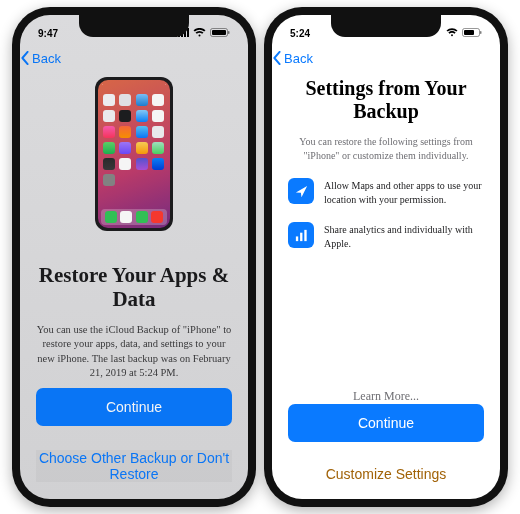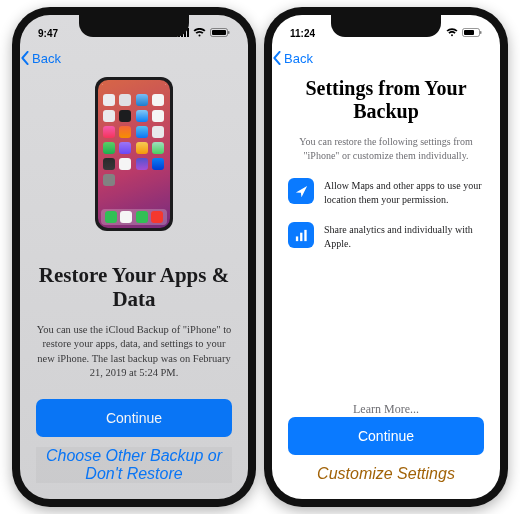--- a/index.html
+++ b/index.html
@@ -126,23 +126,23 @@
     color:#fff;
     border:none;
     border-radius:7px;
     font-size:14px;
     font-weight:500;
     padding: 11px 0;
     cursor:pointer;
   }
   .secondary {
     width:100%; text-align:center;
-    color:#0a7aff; font-size:16px;
-    margin-top:10px; cursor:pointer;
-    background:none; border:none;font-style:italic;
+    color:#0a7aff; font-size:14px;
+    margin-top:24px; cursor:pointer;
+    background:none; border:none;
   }
   .dim .secondary { background: rgba(0,0,0,0.03); }
   .light .secondary { color:#a16207; }
   .light .learn { color:#6e6e73; font-size:12px; text-align:center; margin-bottom:0; cursor:pointer; }
 
   .dim-overlay {
     position:absolute; inset:0;
     background: rgba(0,0,0,0.04);
     pointer-events:none;
     border-radius:30px;
@@ -264,21 +264,21 @@
 
     <div class="dim-overlay"></div>
   </div>
 </div>
 
 <div class="phone">
   <div class="screen light">
     <div class="notch"></div>
 
     <div class="status-bar">
-      <span>11:24</span>
+      <span>5:24</span>
       <span class="sb-right">
         <span class="wifi-ind">
           <svg width="12" height="9" viewBox="0 0 13 9">
               <path d="M6.5 8.5 A1 1 0 1 0 6.5 6.5 A1 1 0 1 0 6.5 8.5 M2.5 4.5 A6 6 0 0 1 10.5 4.5 L9.2 5.8 A4.2 4.2 0 0 0 3.8 5.8 Z M0.5 2.2 A9 9 0 0 1 12.5 2.2 L11.2 3.5 A7.2 7.2 0 0 0 1.8 3.5 Z" fill="#000"></path>
             </svg>
         </span>
         <span>
           <svg width="20" height="9" viewBox="0 0 20 9">
               <rect x="0.5" y="0.5" width="17" height="8" rx="2" fill="none" stroke="#000" stroke-opacity="0.4"></rect>
               <rect x="2" y="2" width="10" height="5" rx="1" fill="#000"></rect>
@@ -300,21 +300,21 @@
     <div class="content">
       <h1 class="settings-title">Settings from Your Backup</h1>
       <p class="desc">You can restore the following settings from "iPhone" or customize them individually.</p>
 
       <div class="row">
         <div class="icon">
           <svg width="15" height="15" viewBox="0 0 16 16">
               <path d="M2 9 L14 2 L8 14 L7.3 9.3 Z" fill="#fff"></path>
             </svg>
         </div>
-        <div class="txt">Allow Maps and other apps to use your location them your permission.</div>
+        <div class="txt">Allow Maps and other apps to use your location with your permission.</div>
       </div>
 
       <div class="row">
         <div class="icon">
           <svg width="15" height="15" viewBox="0 0 16 16">
               <rect x="2" y="9" width="2.5" height="5" fill="#fff"></rect>
               <rect x="6.5" y="5" width="2.5" height="9" fill="#fff"></rect>
               <rect x="11" y="2" width="2.5" height="12" fill="#fff"></rect>
             </svg>
         </div>

